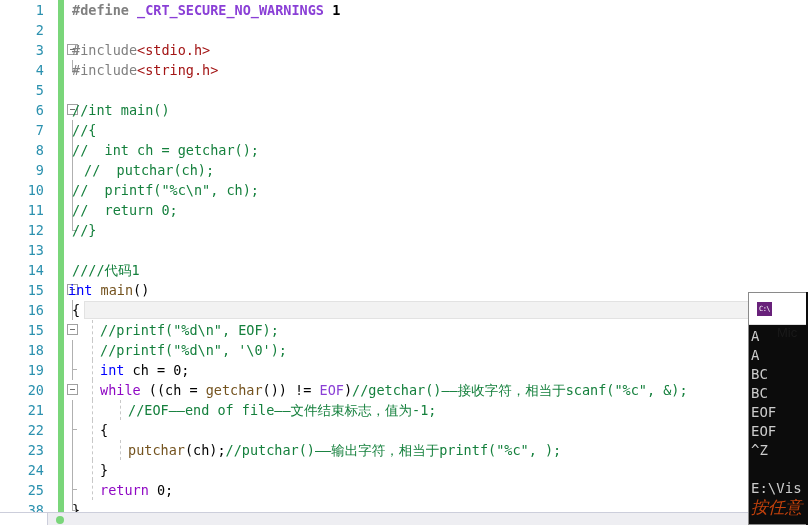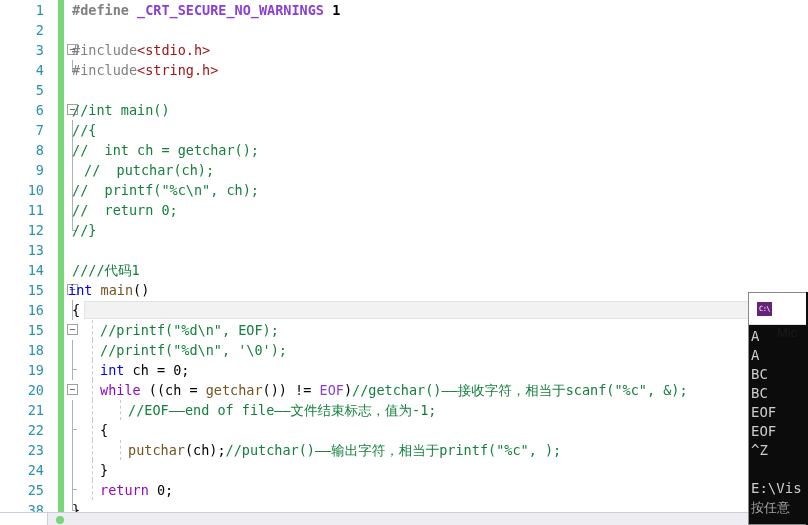--- a/index.html
+++ b/index.html
@@ -200,21 +200,21 @@
     width: 100%;
     padding: 2px 0 0 2px;
     font-family: "DejaVu Sans Mono", monospace;
     font-size: 14px;
     line-height: 19px;
     color: #cccccc;
     white-space: pre;
   }
   .console-line { height: 19px; }
   .console-blank { height: 19px; }
-  .console-cn { color: #a3a3a3; font-family: "DejaVu Sans", sans-serif; font-size: 13px; }
+  .console-cn { color: #c2410c; font-family: "DejaVu Sans", sans-serif; font-size: 17px; font-style: italic; }
 
   
   .console-edge {
     position: absolute;
     left: 806px; top: 292px;
     width: 2px; height: 233px;
     background: #0c0c0c;
   }
 </style>
 </head>

